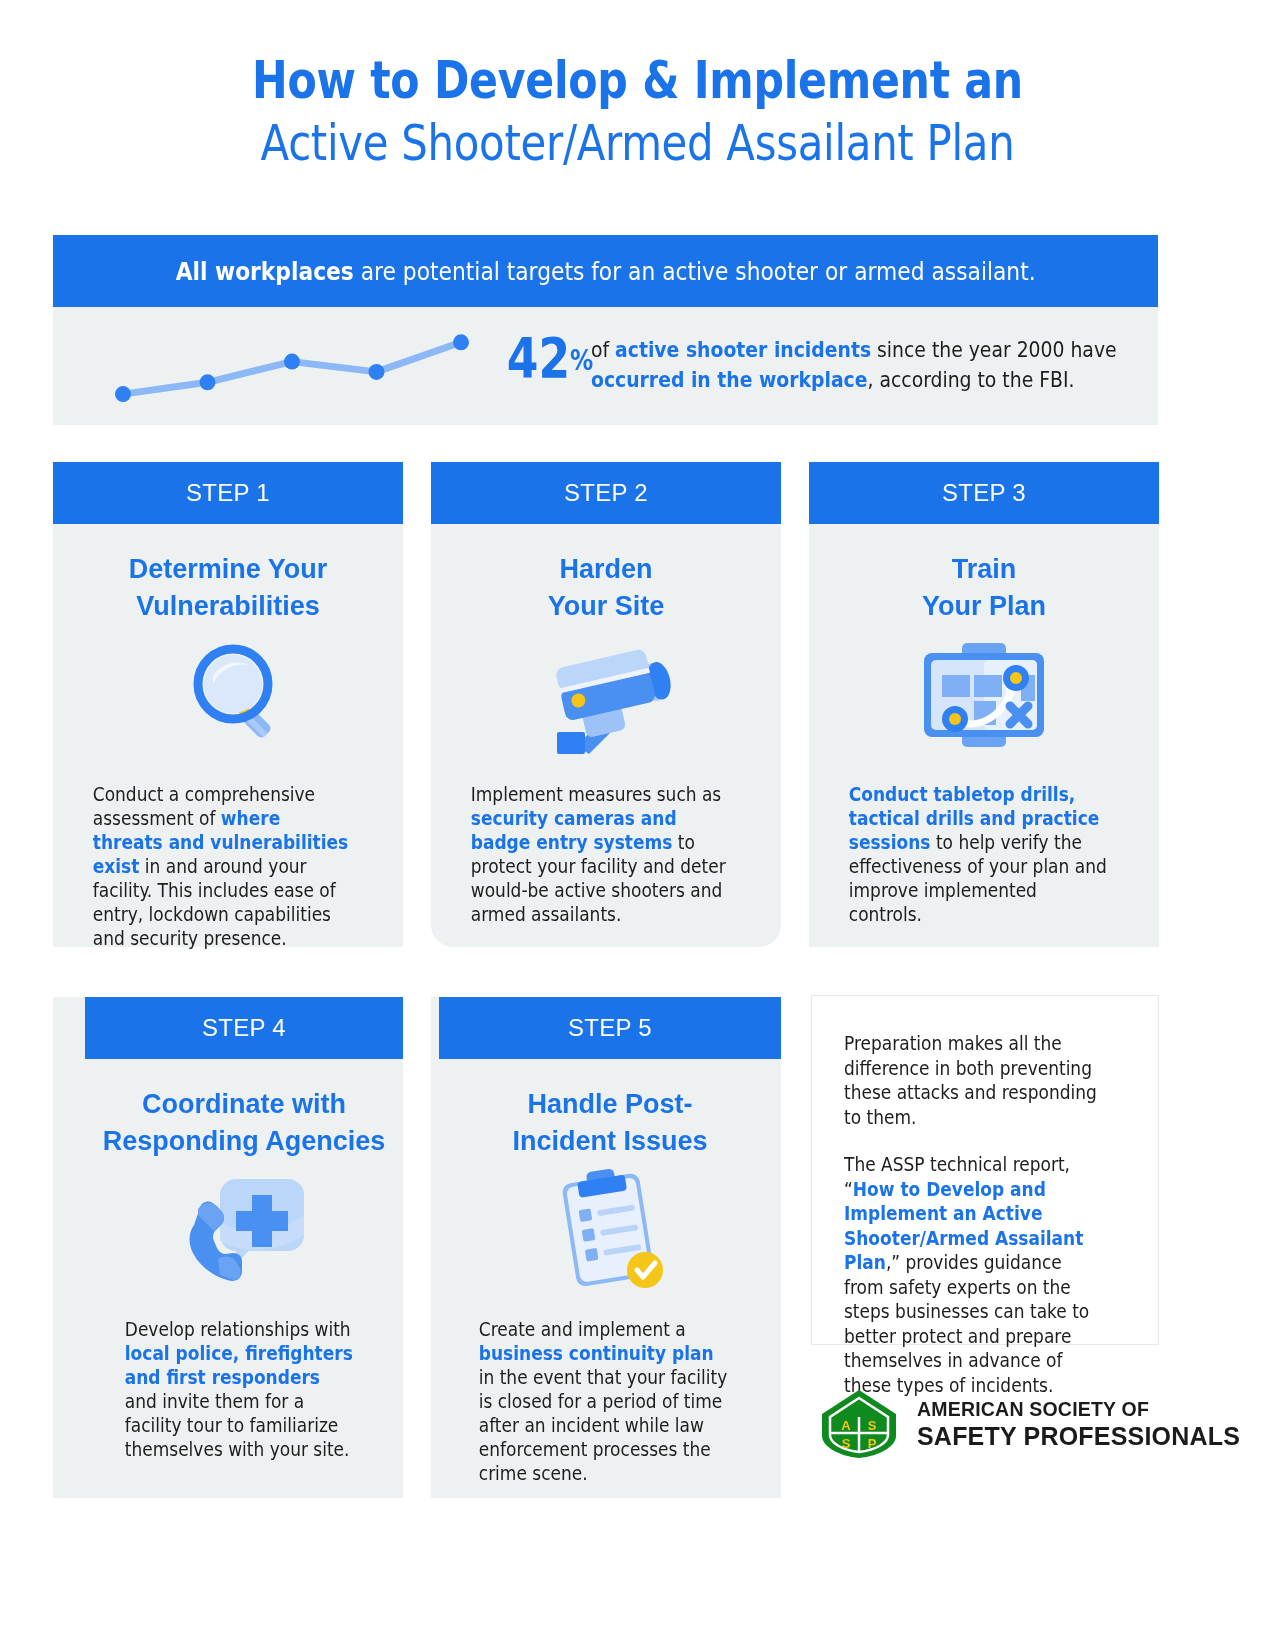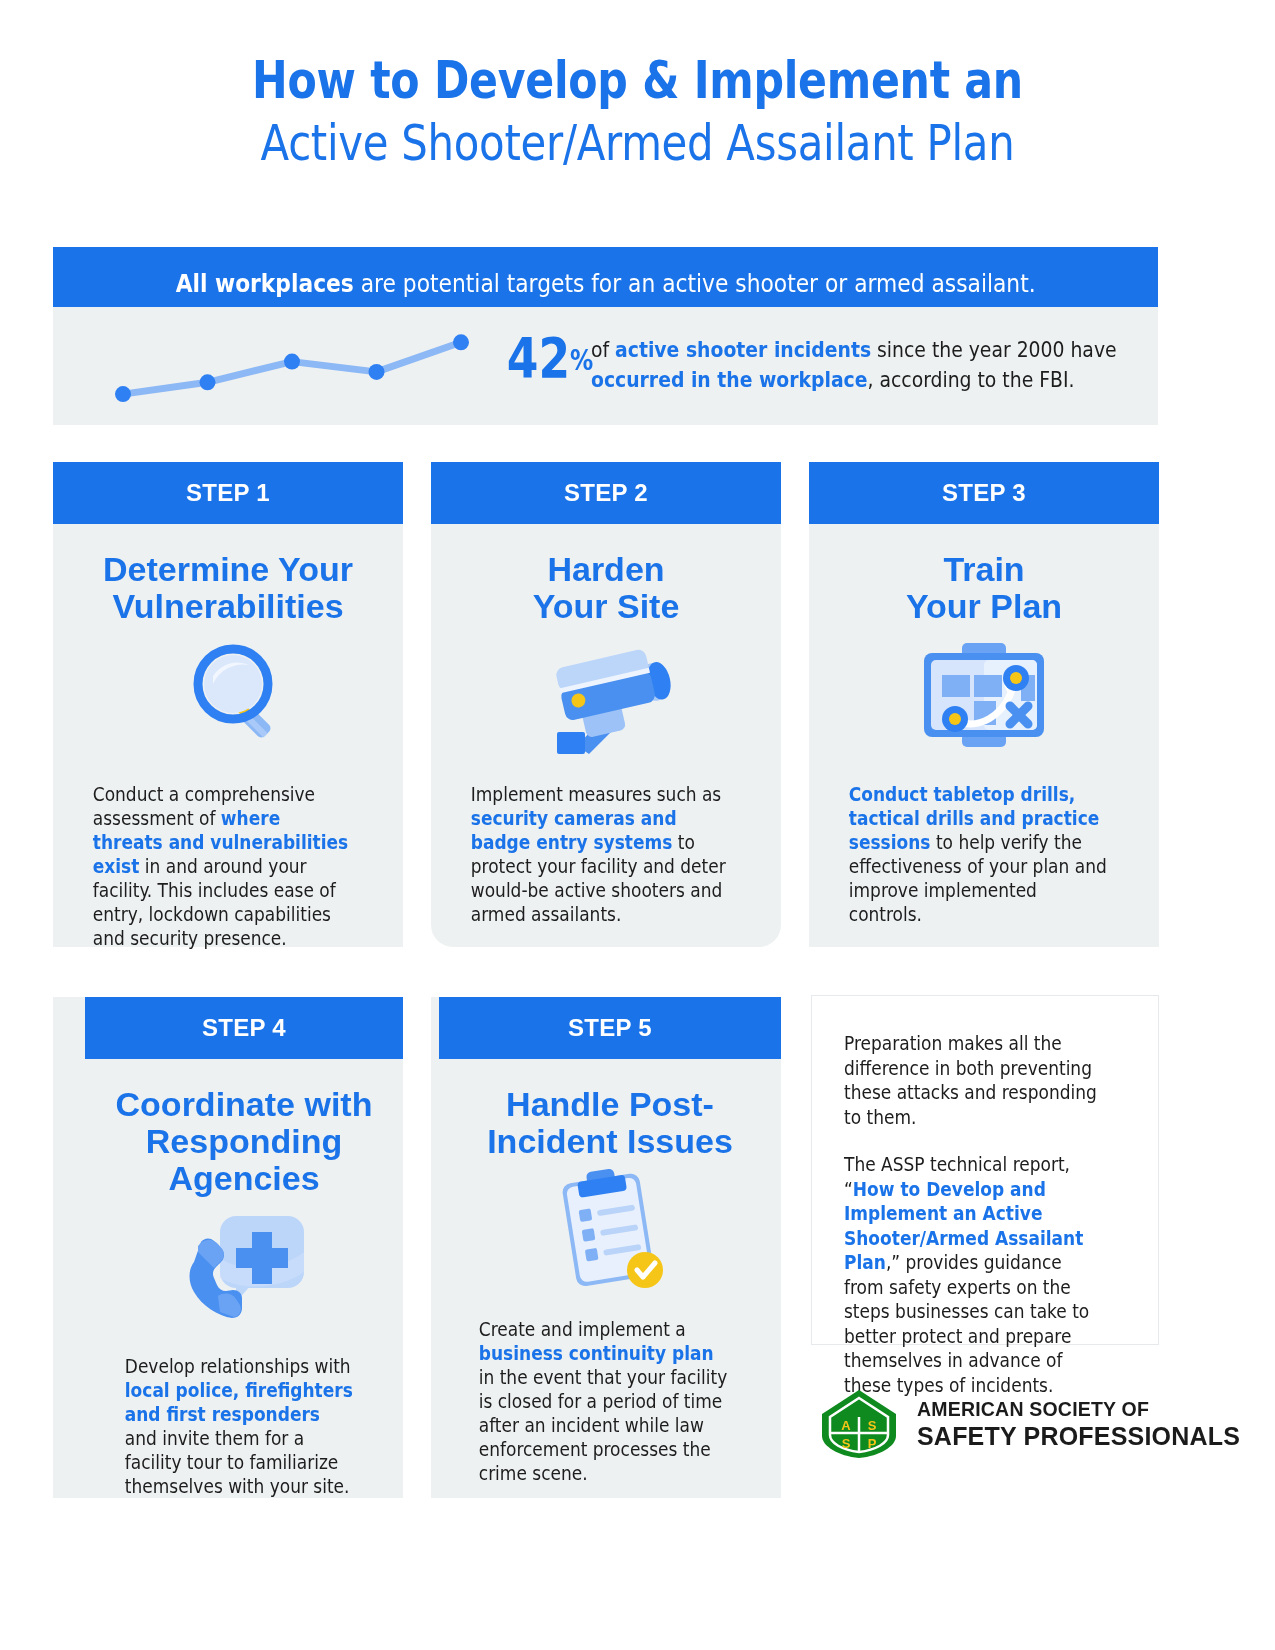--- a/index.html
+++ b/index.html
@@ -47,21 +47,20 @@
   
   .banner {
     position: absolute;
     left: 53px; top: 235px;
     width: 1105px; height: 72px;
     background: #1a73e8;
     color: #ffffff;
     display: flex;
     align-items: center;
     justify-content: center;
-    margin-top: 12px;
   }
   .banner-text {
     font-family: "DejaVu Sans Condensed", "Liberation Sans Narrow", "Liberation Sans", sans-serif;
     font-size: 25.5px;
     line-height: 30px;
     font-weight: 400;
     transform: scaleX(0.95);
   }
   .banner-text b { font-weight: 700; }
 
@@ -113,29 +112,29 @@
     width: 350px;
     background: #eef1f2;
   }
   .card-head {
     height: 62px;
     background: #1a73e8;
     color: #ffffff;
     display: flex;
     align-items: center;
     justify-content: center;
-    font-weight: 700;
+    font-weight: 400;
     font-size: 24px;
     letter-spacing: 0.3px;
   }
   .card-title {
     text-align: center;
     color: #1a73e8;
     font-weight: 700;
-    font-size: 34px;
+    font-size: 27px;
     line-height: 37px;
     padding: 27px 10px 0 10px;
     white-space: pre-line;
   }
   .icon-box {
     height: 128px;
     display: flex;
     align-items: center;
     justify-content: center;
     margin-top: 6px;

